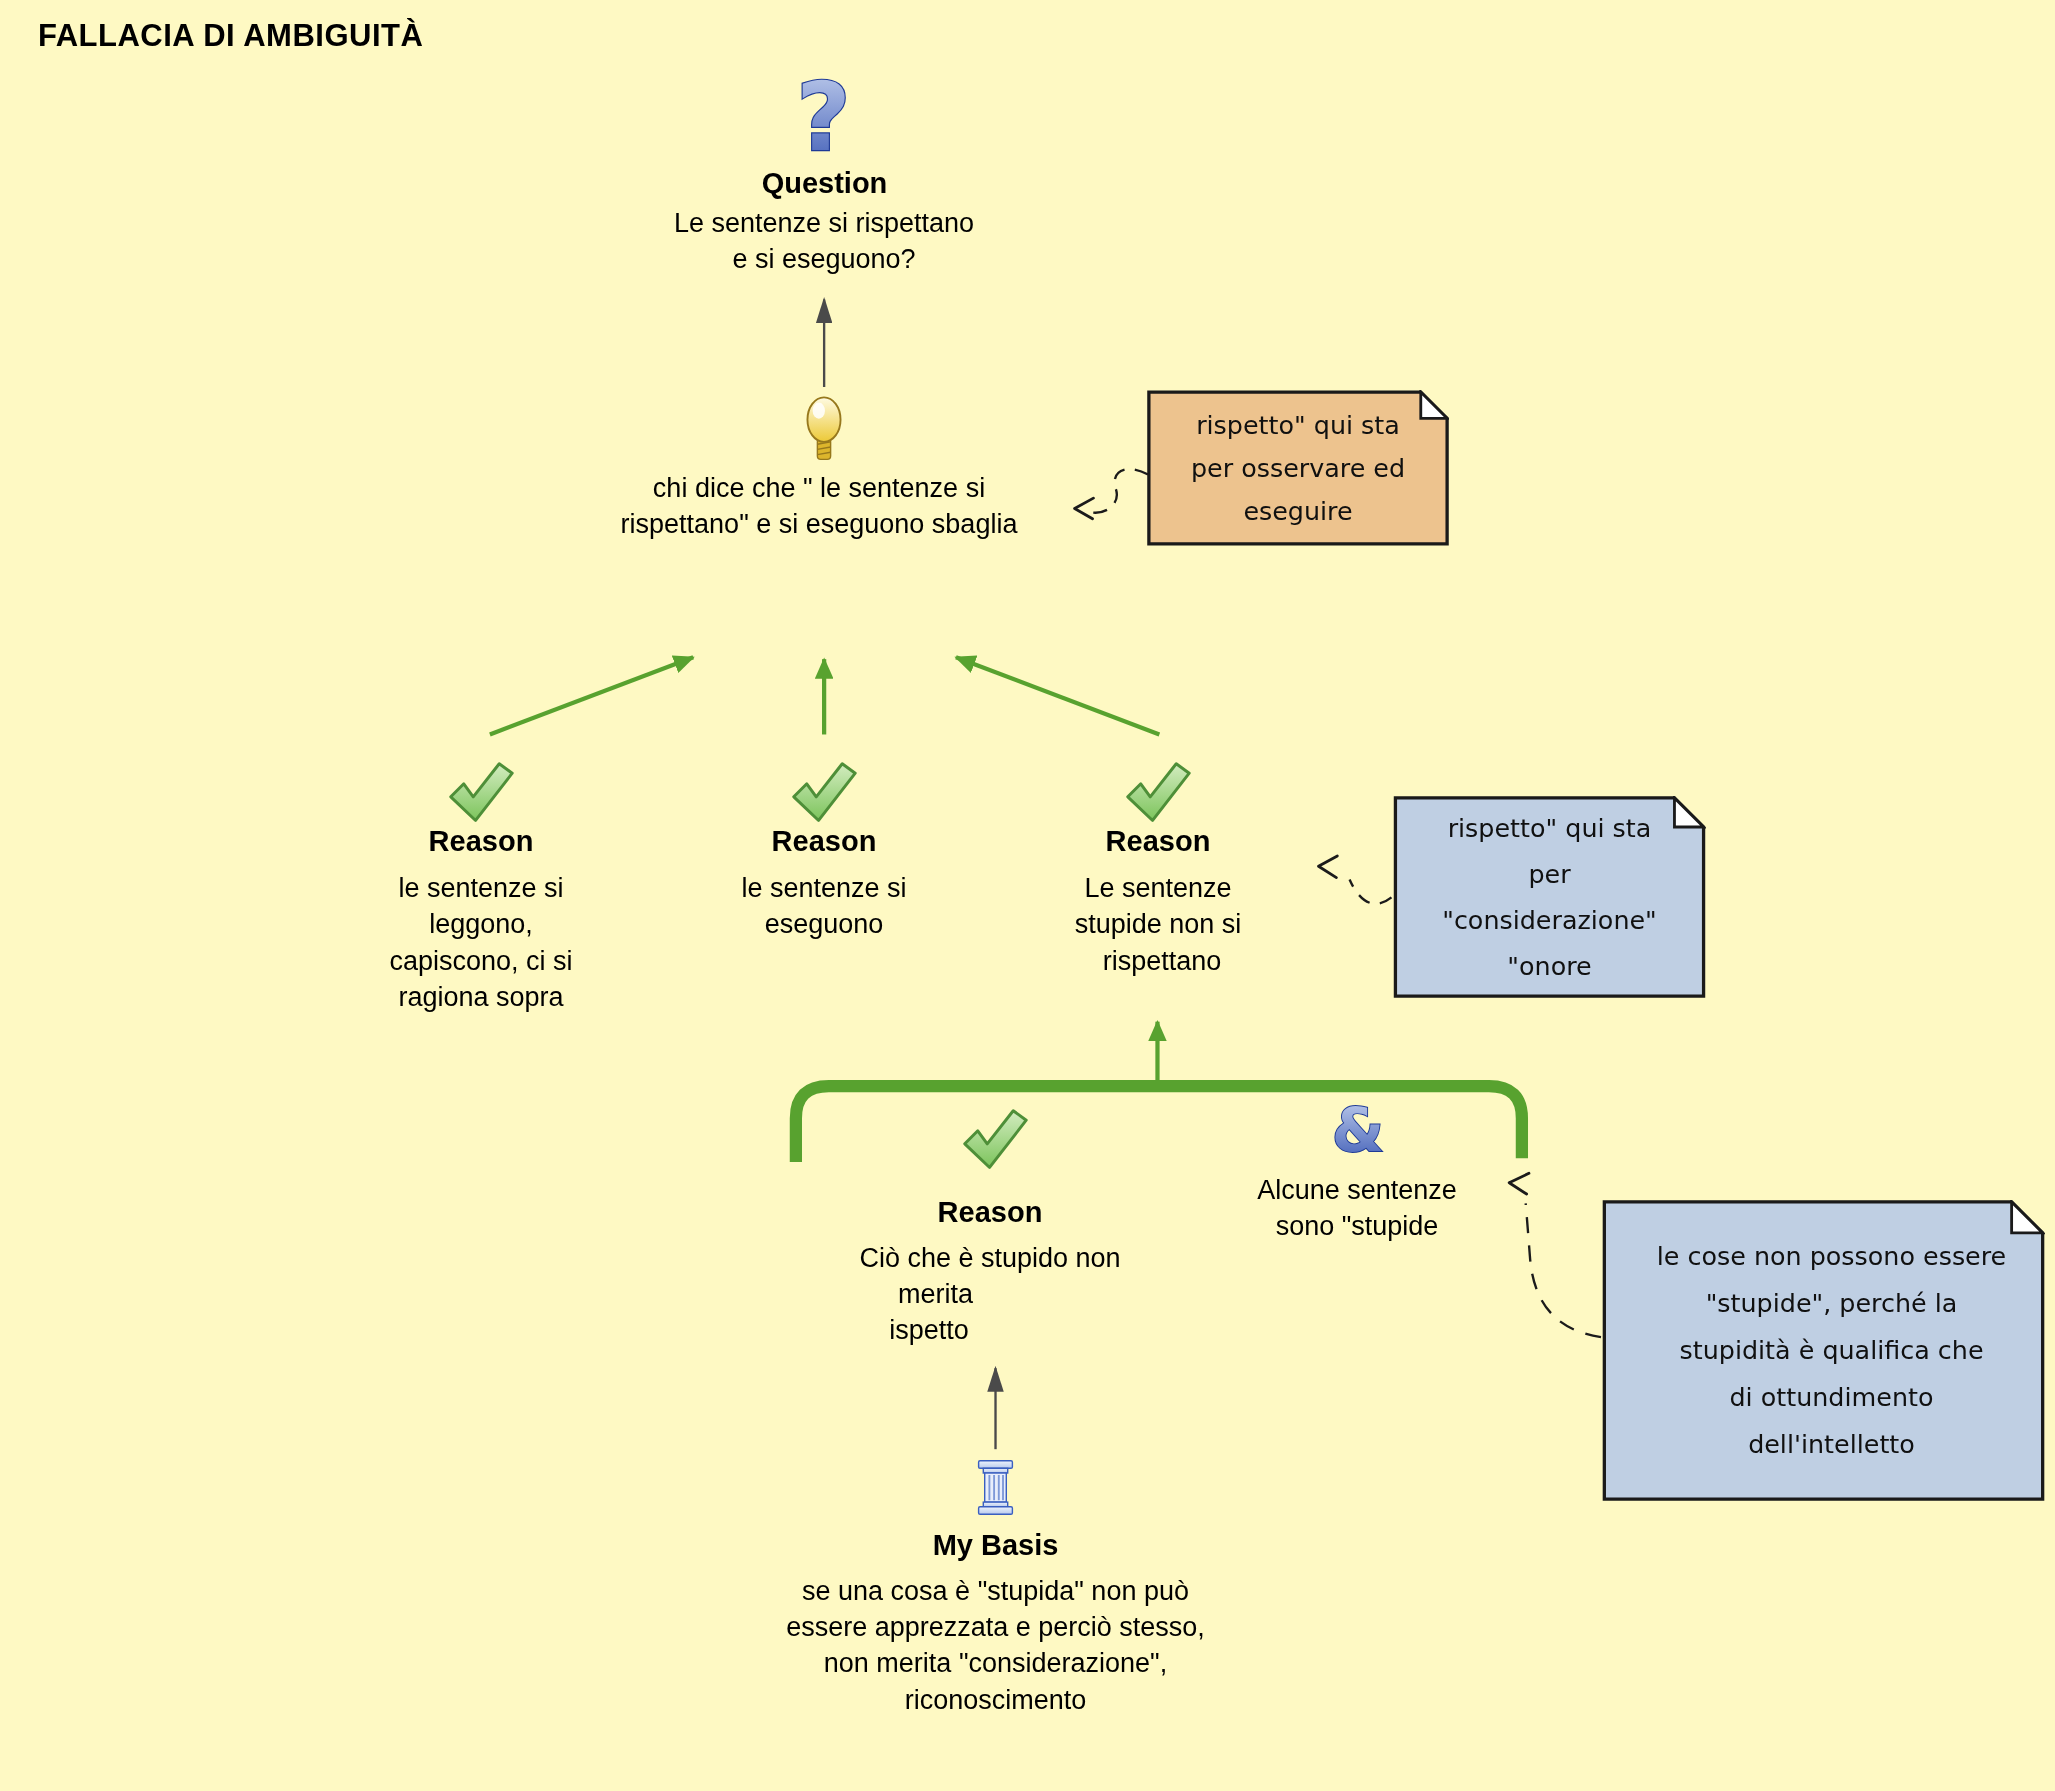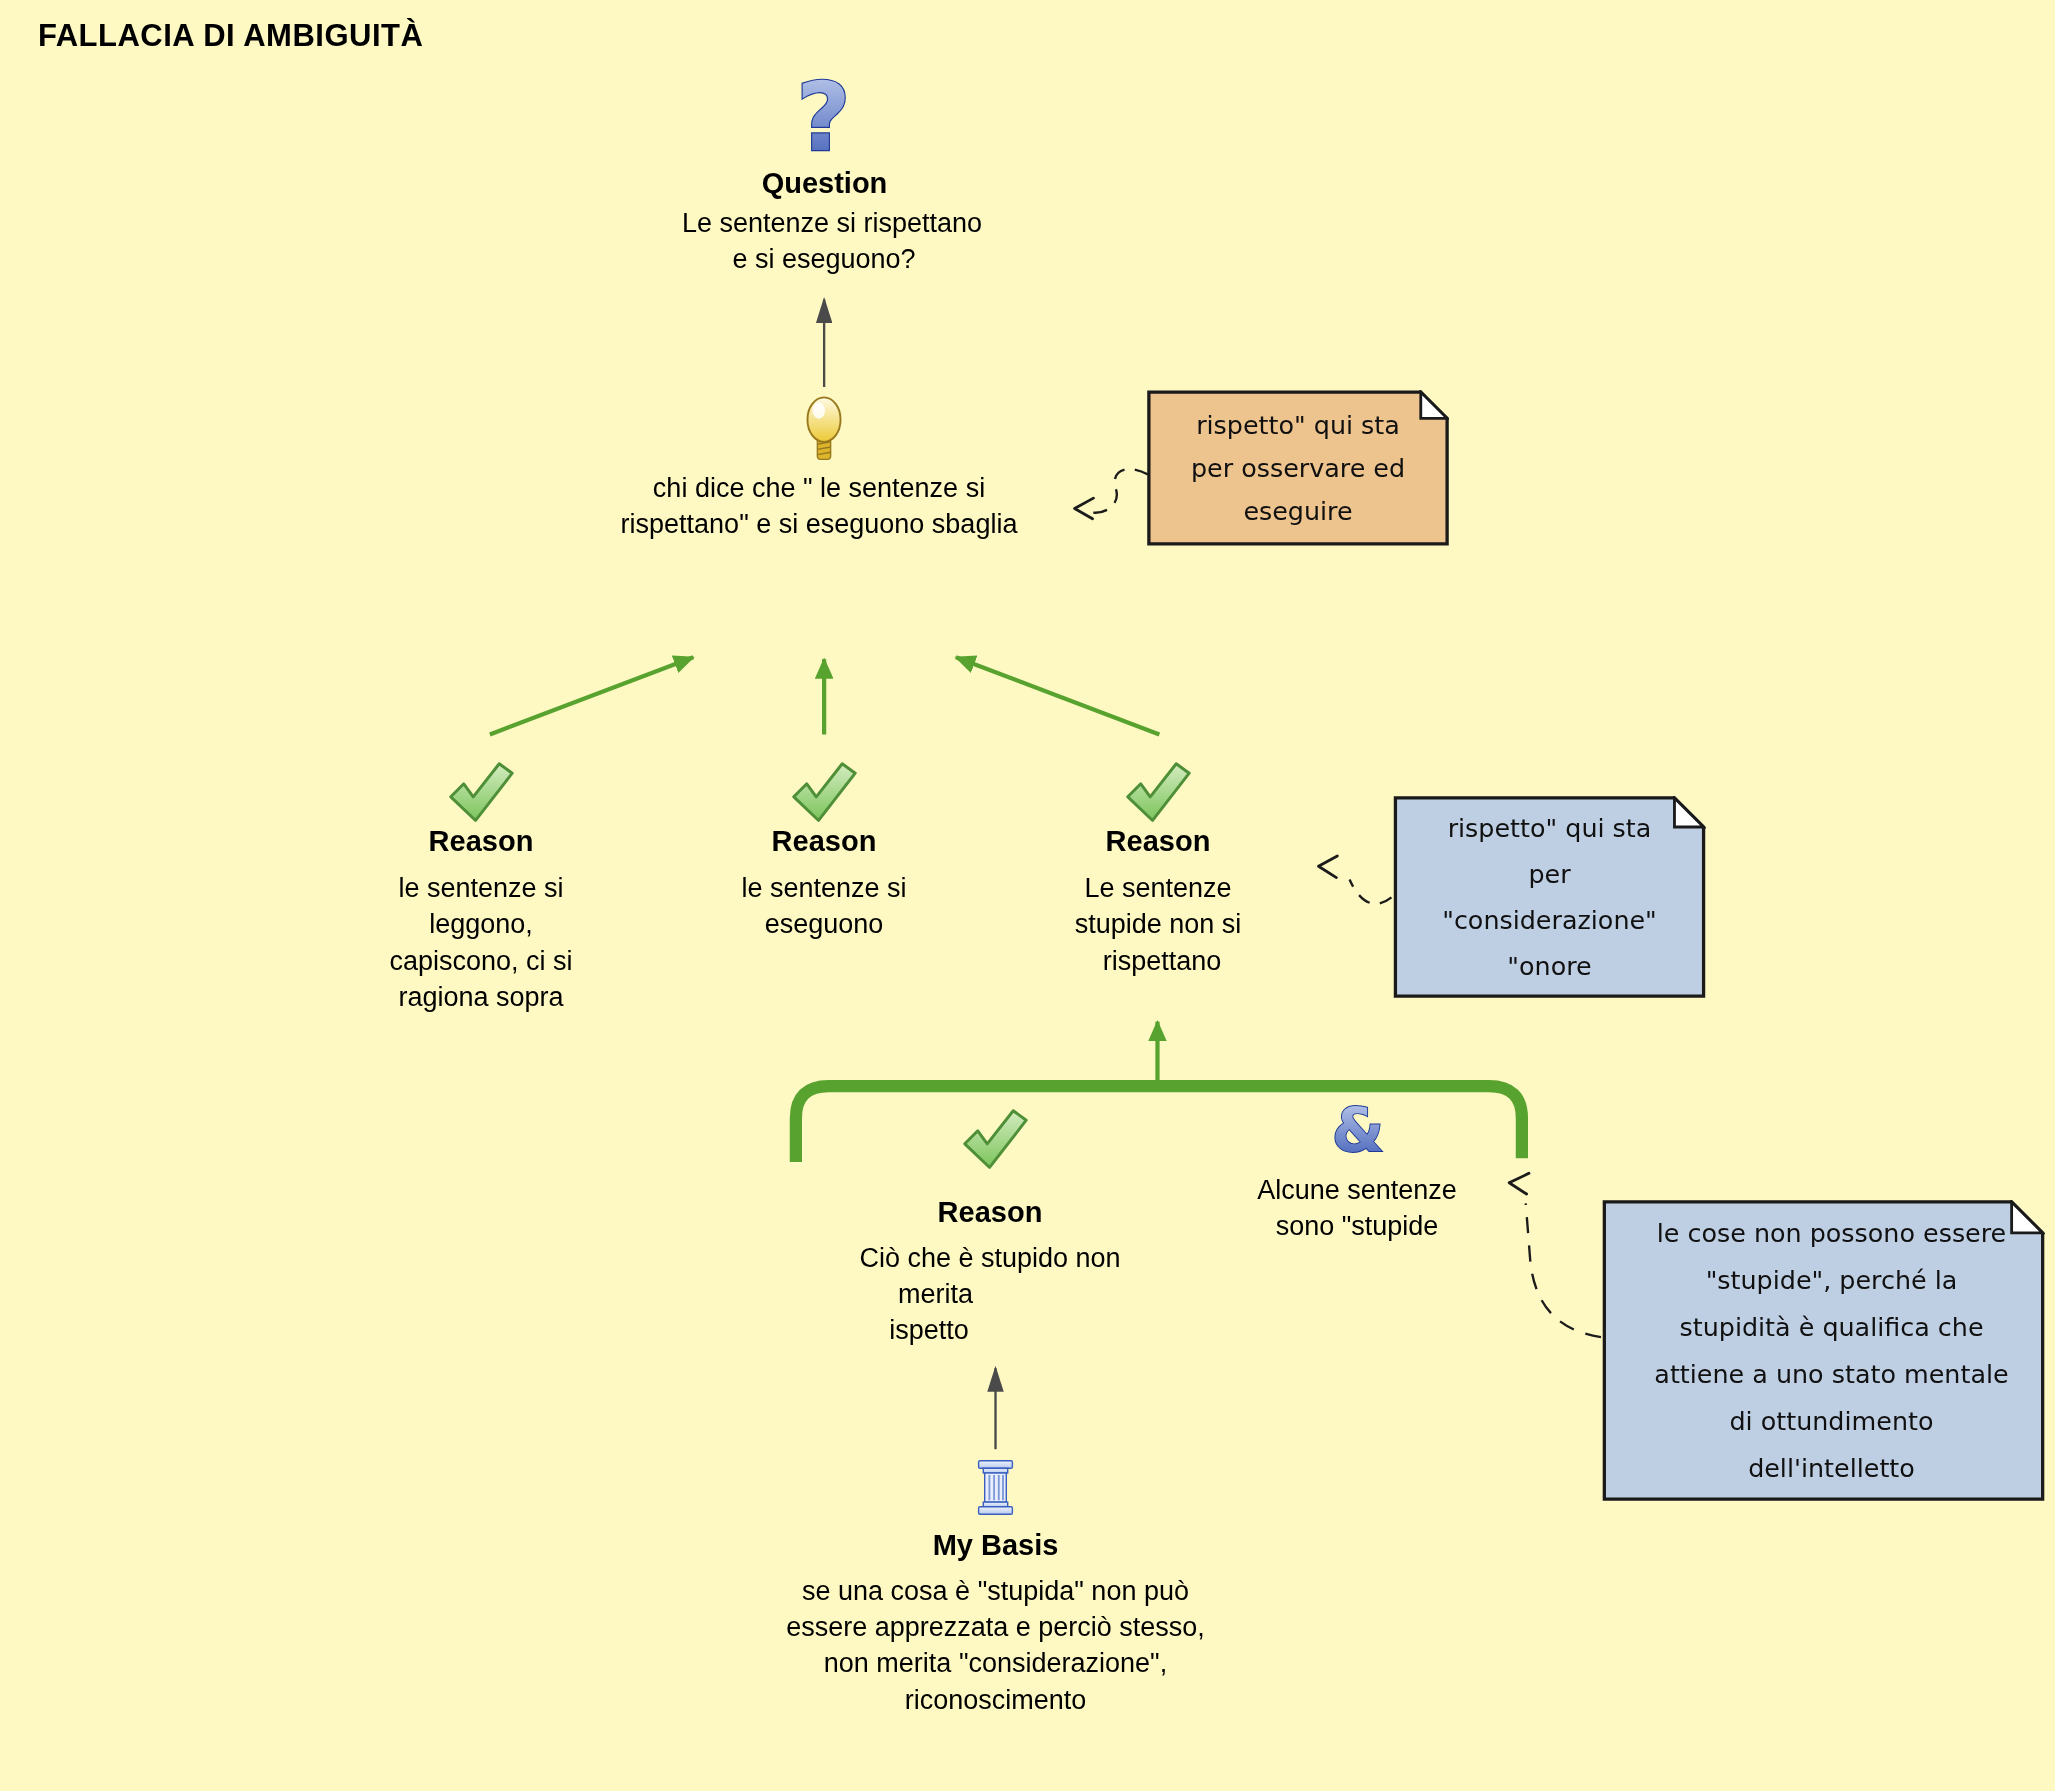--- a/index.html
+++ b/index.html
@@ -60,21 +60,21 @@
         <defs>
             <linearGradient id="gQ" x1="0" y1="0" x2="0" y2="1">
           <stop offset="0" stop-color="#c3d0ee"></stop>
               <stop offset="1" stop-color="#3d5bb5"></stop>
         </linearGradient>
           </defs>
         <text x="88" y="170" text-anchor="middle" font-family="DejaVu Sans, sans-serif" font-weight="bold" font-size="200" fill="url(#gQ)" stroke="#1e3a96" stroke-width="5" paint-order="stroke">?</text>
       </svg>
     </div>
     <div class="node-label" style="left:71px;top:97px;width:283px;">Question</div>
-    <div class="line" style="left:8px;top:137px;width:424px;">Le sentenze si rispettano</div>
+    <div class="line" style="left:0;top:137px;width:424px;">Le sentenze si rispettano</div>
     <div class="line" style="left:0;top:173px;width:424px;">e si eseguono?</div>
   </div>
 
   <div class="abs" style="left:546px;top:395px;width:546px;height:188px;">
     <div class="icon-box" style="left:252px;top:0;width:52px;height:71px;">
       <svg width="52" height="71" viewBox="0 0 110 150">
         <defs>
             <linearGradient id="gB" x1="0" y1="0" x2="0" y2="1">
           <stop offset="0" stop-color="#fffbe2"></stop>
               <stop offset="1" stop-color="#ecc937"></stop>
@@ -205,21 +205,20 @@
 
   <div class="note" style="left:1602px;top:1200px;width:443px;height:301px;padding-left:16px;">
     <svg class="note-shape" width="443" height="301" viewBox="0 0 940 640">
       <path d="M4,4 L870,4 L936,70 L936,636 L4,636 Z" fill="#bfcfe3" stroke="#1a1a1a" stroke-width="7"></path>
       <path d="M870,4 L936,70 L870,70 Z" fill="#ffffff" stroke="#1a1a1a" stroke-width="6"></path>
     </svg>
     <div class="note-lines" style="line-height:47px;">
       <div>le cose non possono essere</div>
       <div>"stupide", perché la</div>
       <div>stupidità è qualifica che</div>
-      <div>attiene a uno stato mentale</div>
       <div>di ottundimento</div>
       <div>dell'intelletto</div>
     </div>
   </div>
 
   <div class="abs" style="left:720px;top:1458px;width:551px;height:264px;">
     <div class="icon-box" style="left:251px;top:0;width:49px;height:61px;">
       <svg width="49" height="61" viewBox="0 0 100 130">
         <defs>
             <linearGradient id="gP" x1="0" y1="0" x2="0" y2="1">

